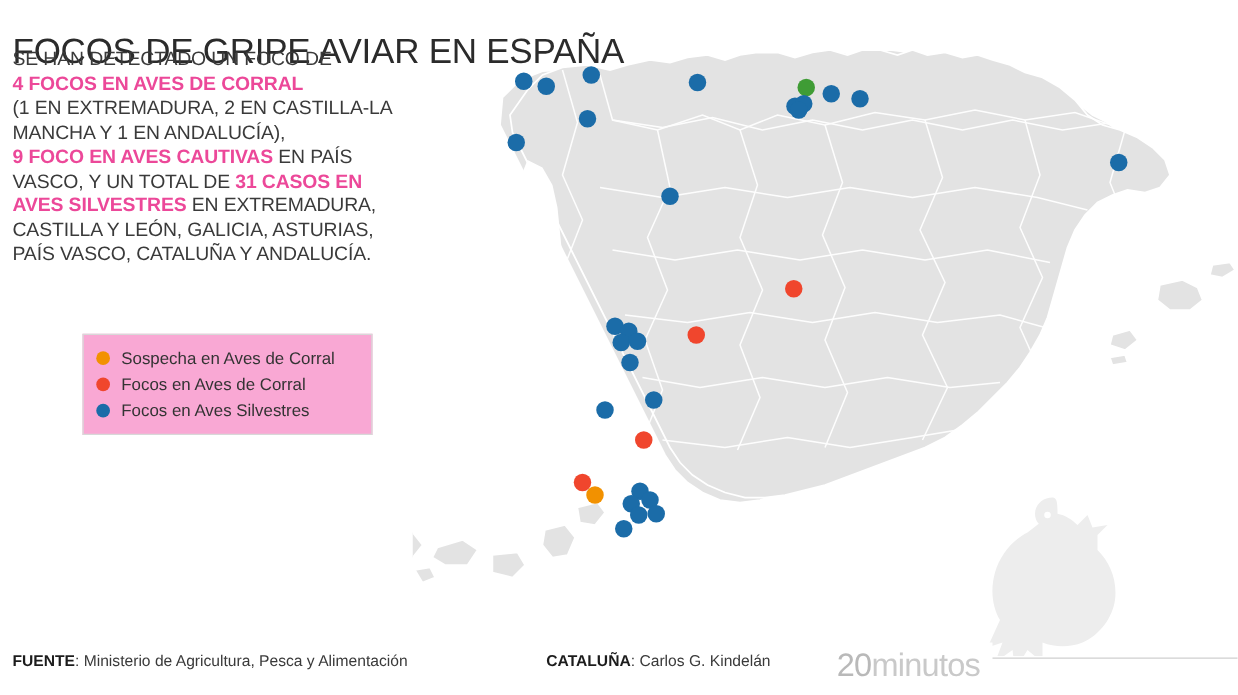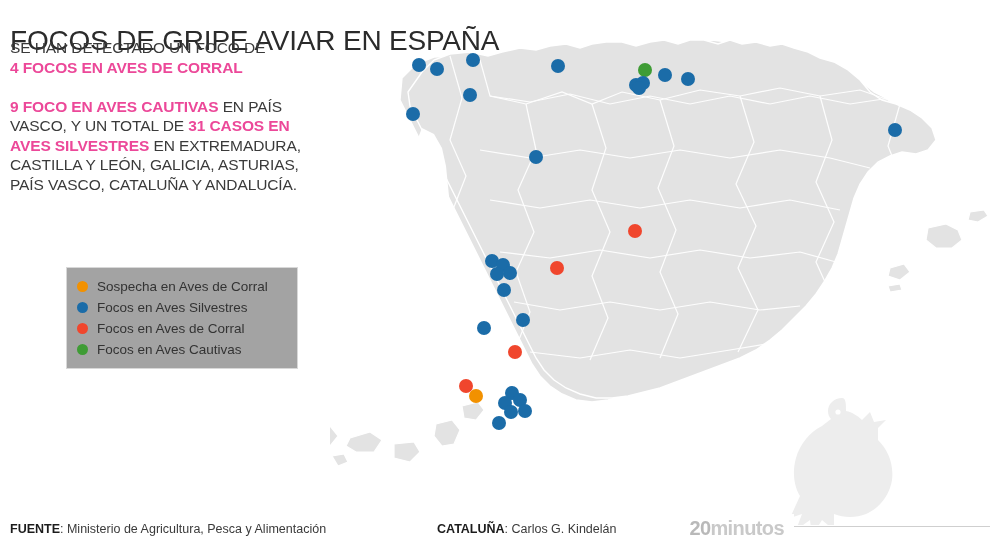--- a/index.html
+++ b/index.html
@@ -55,21 +55,21 @@
     letter-spacing: -0.1px;
   }
   .intro b { color: #ec4899; }
 
   
   .legend {
     position: absolute;
     left: 66px; top: 267px;
     width: 232px;
     border: 1px solid #d8d8d8;
-    background: #a3a3a3;
+    background: #f9a8d4;
     padding: 8px 10px 8px 10px;
   }
   .legend-row {
     display: flex;
     align-items: center;
     height: 20px;
     margin: 0 0 1px 0;
   }
   .legend-swatch {
     width: 11px; height: 11px;
@@ -108,22 +108,22 @@
     position: absolute;
     left: 437px; top: 8px;
     font-size: 12.5px;
     color: #3a3a3a;
     white-space: nowrap;
   }
   .footer-credit b { color: #1c1c1c; }
   .brand {
     position: absolute;
     right: 10px; top: 3px;
-    font-size: 20px;
-    font-weight: bold;
+    font-size: 26px;
+    font-weight: normal;
     color: #c9c9c9;
     letter-spacing: -0.6px;
   }
   .brand .brand-num { color: #b9b9b9; }
 
   
   .watermark {
     position: absolute;
     right: 60px; bottom: 38px;
     opacity: 1;
@@ -244,40 +244,36 @@
         <div class="dot" style="left: 195px; top: 411px; width: 14px; height: 14px; background: rgb(27, 108, 168);"></div>
         <div class="dot" style="left: 169px; top: 423px; width: 14px; height: 14px; background: rgb(27, 108, 168);"></div>
       </div>
   </div>
 
   <h1 class="headline">FOCOS DE GRIPE AVIAR EN ESPAÑA</h1>
 
   <div class="intro">
     <span>SE HAN DETECTADO UN FOCO DE</span><br>
     <b>4 FOCOS EN AVES DE CORRAL</b><br>
-    <br>
+    <span>(1 EN EXTREMADURA, 2 EN CASTILLA-LA MANCHA Y 1 EN ANDALUCÍA),</span><br>
     <b>9 FOCO EN AVES CAUTIVAS</b><span> EN PAÍS VASCO, Y UN TOTAL DE </span><b>31 CASOS EN AVES SILVESTRES</b><span> EN EXTREMADURA, CASTILLA Y LEÓN, GALICIA, ASTURIAS, PAÍS VASCO, CATALUÑA Y ANDALUCÍA.</span>
   </div>
 
   <div class="legend">
     <div class="legend-row">
       <span class="legend-swatch" style="background:#f29100"></span>
       <span class="legend-label">Sospecha en Aves de Corral</span>
     </div>
     <div class="legend-row">
+      <span class="legend-swatch" style="background:#f0462d"></span>
+      <span class="legend-label">Focos en Aves de Corral</span>
+    </div>
+    <div class="legend-row">
       <span class="legend-swatch" style="background:#1b6ca8"></span>
       <span class="legend-label">Focos en Aves Silvestres</span>
-    </div>
-    <div class="legend-row">
-      <span class="legend-swatch" style="background:#f0462d"></span>
-      <span class="legend-label">Focos en Aves de Corral</span>
-    </div>
-    <div class="legend-row">
-      <span class="legend-swatch" style="background:#3f9c35"></span>
-      <span class="legend-label">Focos en Aves Cautivas</span>
     </div>
   </div>
 
   <div class="footer-rule"></div>
   <div class="footer">
     <div class="footer-source">
       <b>FUENTE</b><span>: Ministerio de Agricultura, Pesca y Alimentación</span>
     </div>
     <div class="footer-credit">
       <b>CATALUÑA</b><span>: Carlos G. Kindelán</span>

